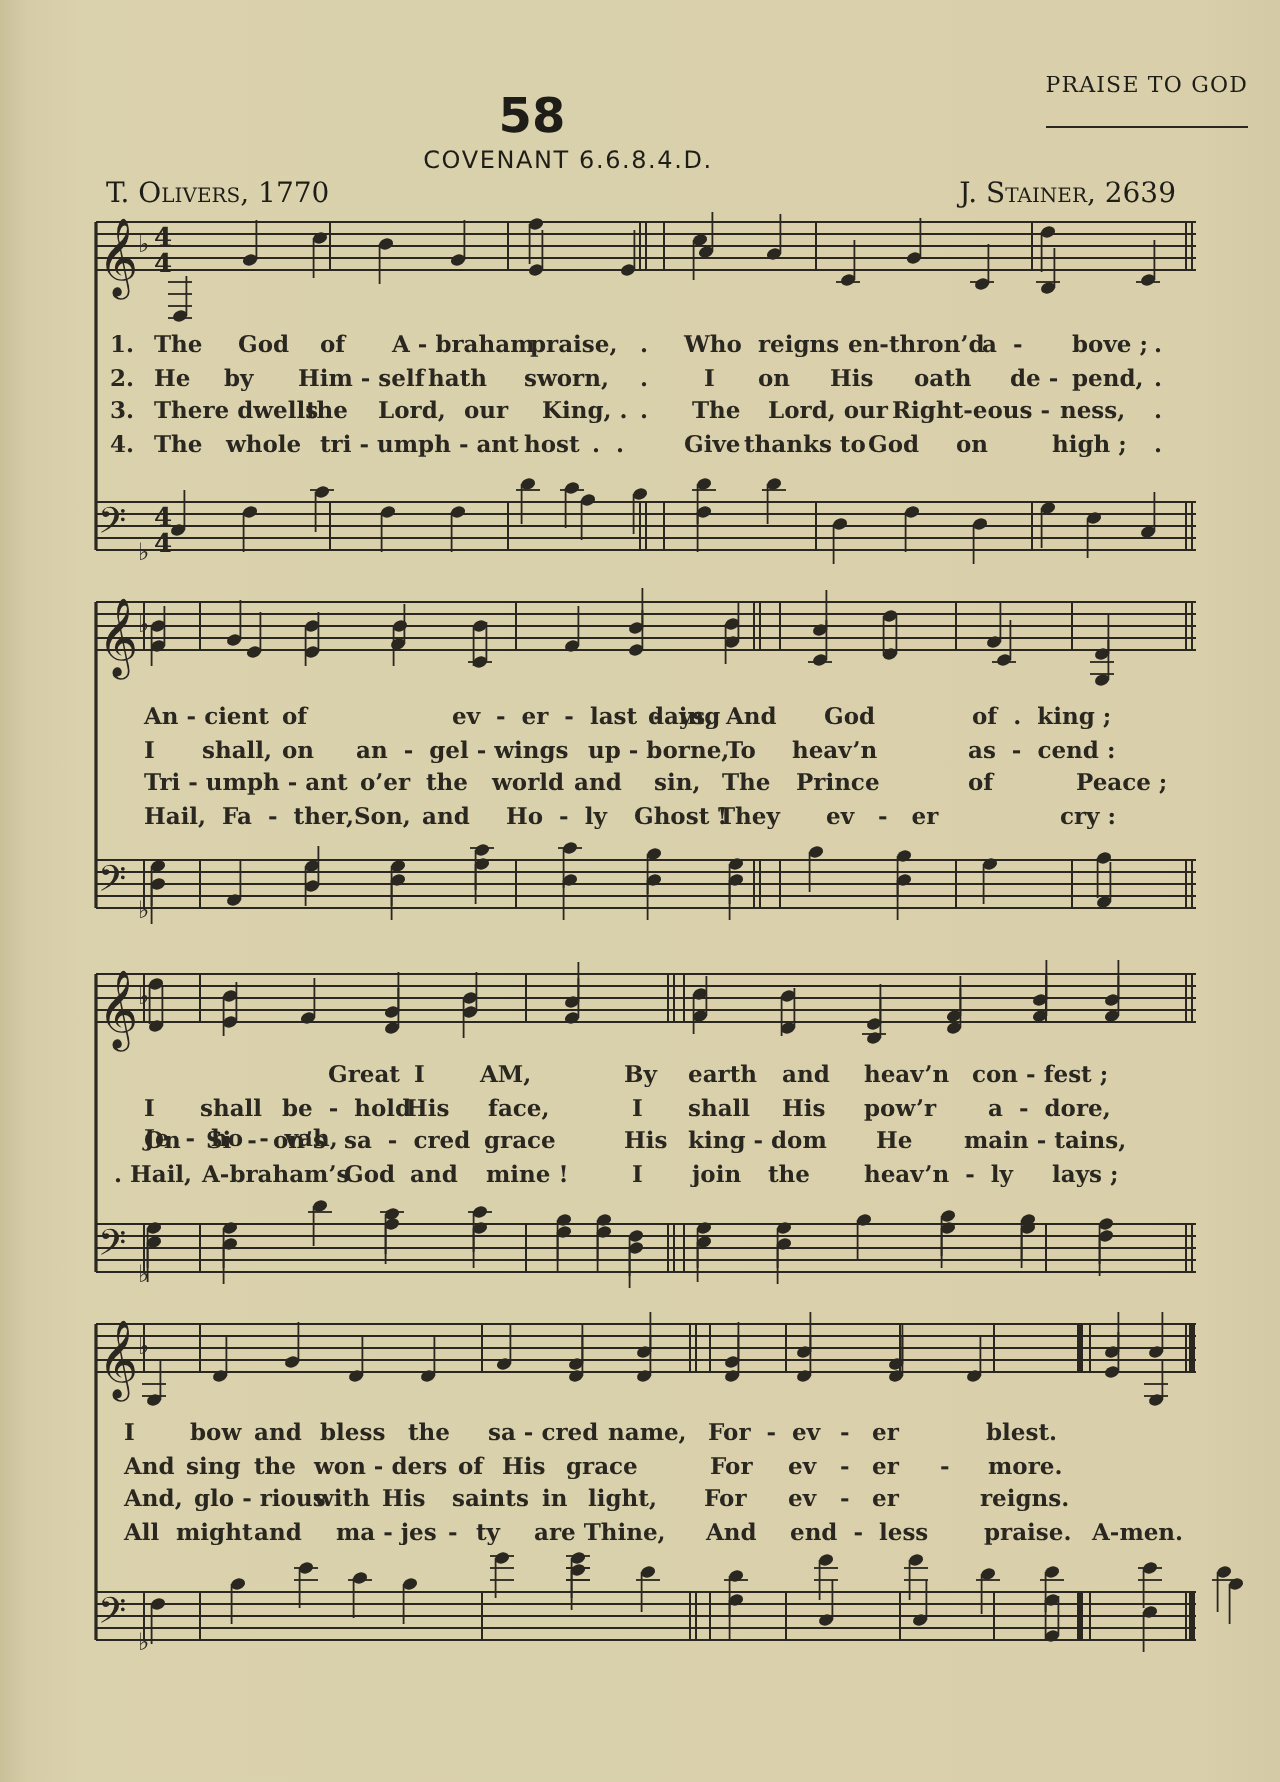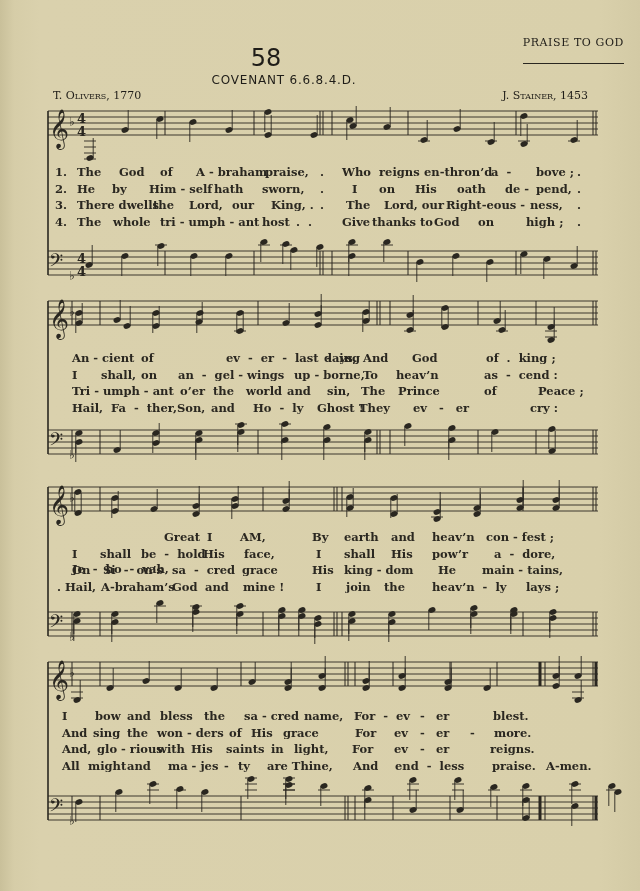--- a/index.html
+++ b/index.html
@@ -14,47 +14,47 @@
     position: absolute; left: 0; top: 0; width: 640px; height: 891px;
     background: linear-gradient(90deg, #c9c09a 0px, #d6cda8 14px, #dad1ad 40px, #d9d0ab 600px, #d3caa5 640px);
   }
   .section-label {
     position: absolute; right: 16px; top: 36px;
     font-size: 11px; letter-spacing: 0.6px;
     border-bottom: 1px solid #2a2720; padding-bottom: 14px;
   }
   .hymn-number {
     position: absolute; left: 0; width: 532px; top: 44px; text-align: center;
-    font-family: "DejaVu Sans", sans-serif; font-size: 24px;
+    font-family: "DejaVu Sans", sans-serif; font-size: 24px; font-weight: bold;
   }
   .tune-title {
     position: absolute; left: 0; width: 568px; top: 73px; text-align: center;
     font-family: "DejaVu Sans", sans-serif; font-size: 12px; letter-spacing: 0.8px;
   }
-  .credit { position: absolute; top: 89px; font-size: 11px; font-variant: small-caps; }
+  .credit { position: absolute; top: 89px; font-size: 14px; font-variant: small-caps; }
   .credit.left { left: 53px; }
   .credit.right { right: 52px; }
   svg.score { position: absolute; left: 0; top: 0; }
   .lyrics {
     position: absolute; left: 0; width: 640px;
     font-family: "DejaVu Serif", serif; font-size: 11.5px; font-weight: bold;
     line-height: 16.5px; color: #2a2720;
   }
   .lyric-line { position: relative; height: 16.5px; white-space: pre; }
   .lyric-line span { position: absolute; top: 0; }
 </style>
 </head>
 <body>
 
 <div class="page">
   <div class="section-label">PRAISE TO GOD</div>
   <div class="hymn-number">58</div>
   <div class="tune-title">COVENANT  6.6.8.4.D.</div>
   <div class="credit left">T. Olivers, 1770</div>
-  <div class="credit right">J. Stainer, 1453</div>
+  <div class="credit right">J. Stainer, 2639</div>
 
   <svg class="score" id="score" width="640" height="891">
       <line x1="48" x2="598" y1="111" y2="111" stroke="#2a2720" stroke-width="0.9"></line>
       <line x1="48" x2="598" y1="117" y2="117" stroke="#2a2720" stroke-width="0.9"></line>
       <line x1="48" x2="598" y1="123" y2="123" stroke="#2a2720" stroke-width="0.9"></line>
       <line x1="48" x2="598" y1="129" y2="129" stroke="#2a2720" stroke-width="0.9"></line>
       <line x1="48" x2="598" y1="135" y2="135" stroke="#2a2720" stroke-width="0.9"></line>
       <line x1="48" x2="598" y1="251" y2="251" stroke="#2a2720" stroke-width="0.9"></line>
       <line x1="48" x2="598" y1="257" y2="257" stroke="#2a2720" stroke-width="0.9"></line>
       <line x1="48" x2="598" y1="263" y2="263" stroke="#2a2720" stroke-width="0.9"></line>

